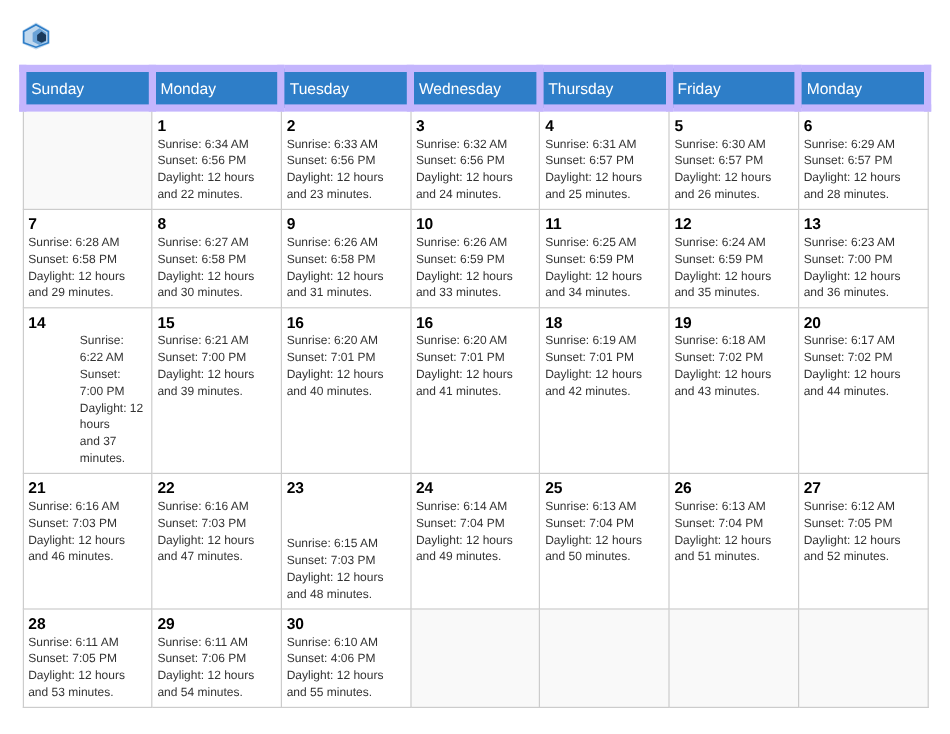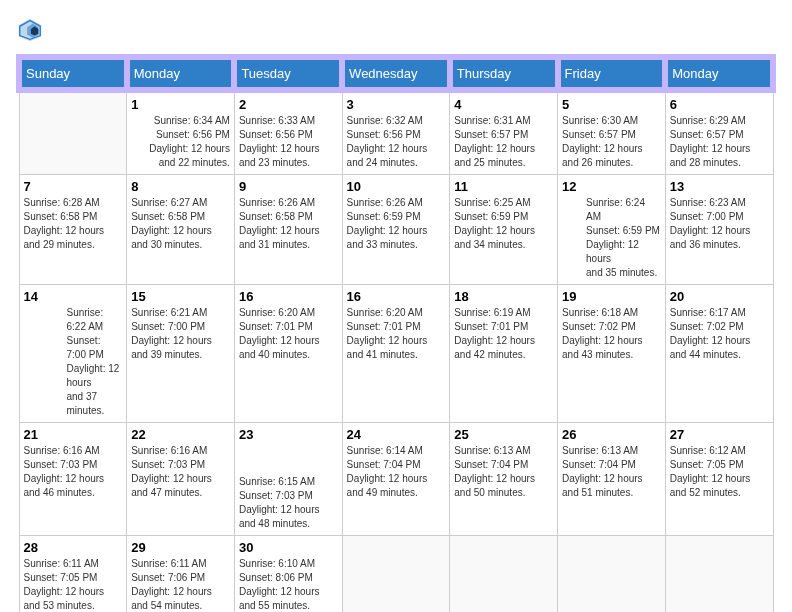--- a/index.html
+++ b/index.html
@@ -118,21 +118,21 @@
         <th>Thursday</th>
         <th>Friday</th>
         <th>Monday</th>
       </tr>
   </thead>
   <tbody id="calendar-body">
   <tr>
         <td class="empty-cell"></td>
         <td>
           <span class="day-num">1</span>
-          <div class="day-info" style="white-space: pre-line; text-align: right;">Sunrise: 6:34 AM
+          <div class="day-info" style="white-space: pre-line;">Sunrise: 6:34 AM
 Sunset: 6:56 PM
 Daylight: 12 hours
 and 22 minutes.</div>
         </td>
         <td>
           <span class="day-num">2</span>
           <div class="day-info" style="white-space: pre-line;">Sunrise: 6:33 AM
 Sunset: 6:56 PM
 Daylight: 12 hours
 and 23 minutes.</div>
@@ -197,21 +197,21 @@
         </td>
         <td>
           <span class="day-num">11</span>
           <div class="day-info" style="white-space: pre-line;">Sunrise: 6:25 AM
 Sunset: 6:59 PM
 Daylight: 12 hours
 and 34 minutes.</div>
         </td>
         <td>
           <span class="day-num">12</span>
-          <div class="day-info" style="white-space: pre-line; margin-left: 24px;">Sunrise: 6:24 AM
+          <div class="day-info" style="white-space: pre-line;">Sunrise: 6:24 AM
 Sunset: 6:59 PM
 Daylight: 12 hours
 and 35 minutes.</div>
         </td>
         <td>
           <span class="day-num">13</span>
           <div class="day-info" style="white-space: pre-line;">Sunrise: 6:23 AM
 Sunset: 7:00 PM
 Daylight: 12 hours
 and 36 minutes.</div>
@@ -330,21 +330,21 @@
         <td>
           <span class="day-num">29</span>
           <div class="day-info" style="white-space: pre-line;">Sunrise: 6:11 AM
 Sunset: 7:06 PM
 Daylight: 12 hours
 and 54 minutes.</div>
         </td>
         <td>
           <span class="day-num">30</span>
           <div class="day-info" style="white-space: pre-line;">Sunrise: 6:10 AM
-Sunset: 8:06 PM
+Sunset: 4:06 PM
 Daylight: 12 hours
 and 55 minutes.</div>
         </td>
         <td class="empty-cell"></td>
         <td class="empty-cell"></td>
         <td class="empty-cell"></td>
         <td class="empty-cell"></td>
       </tr>
     </tbody>
 </table>

